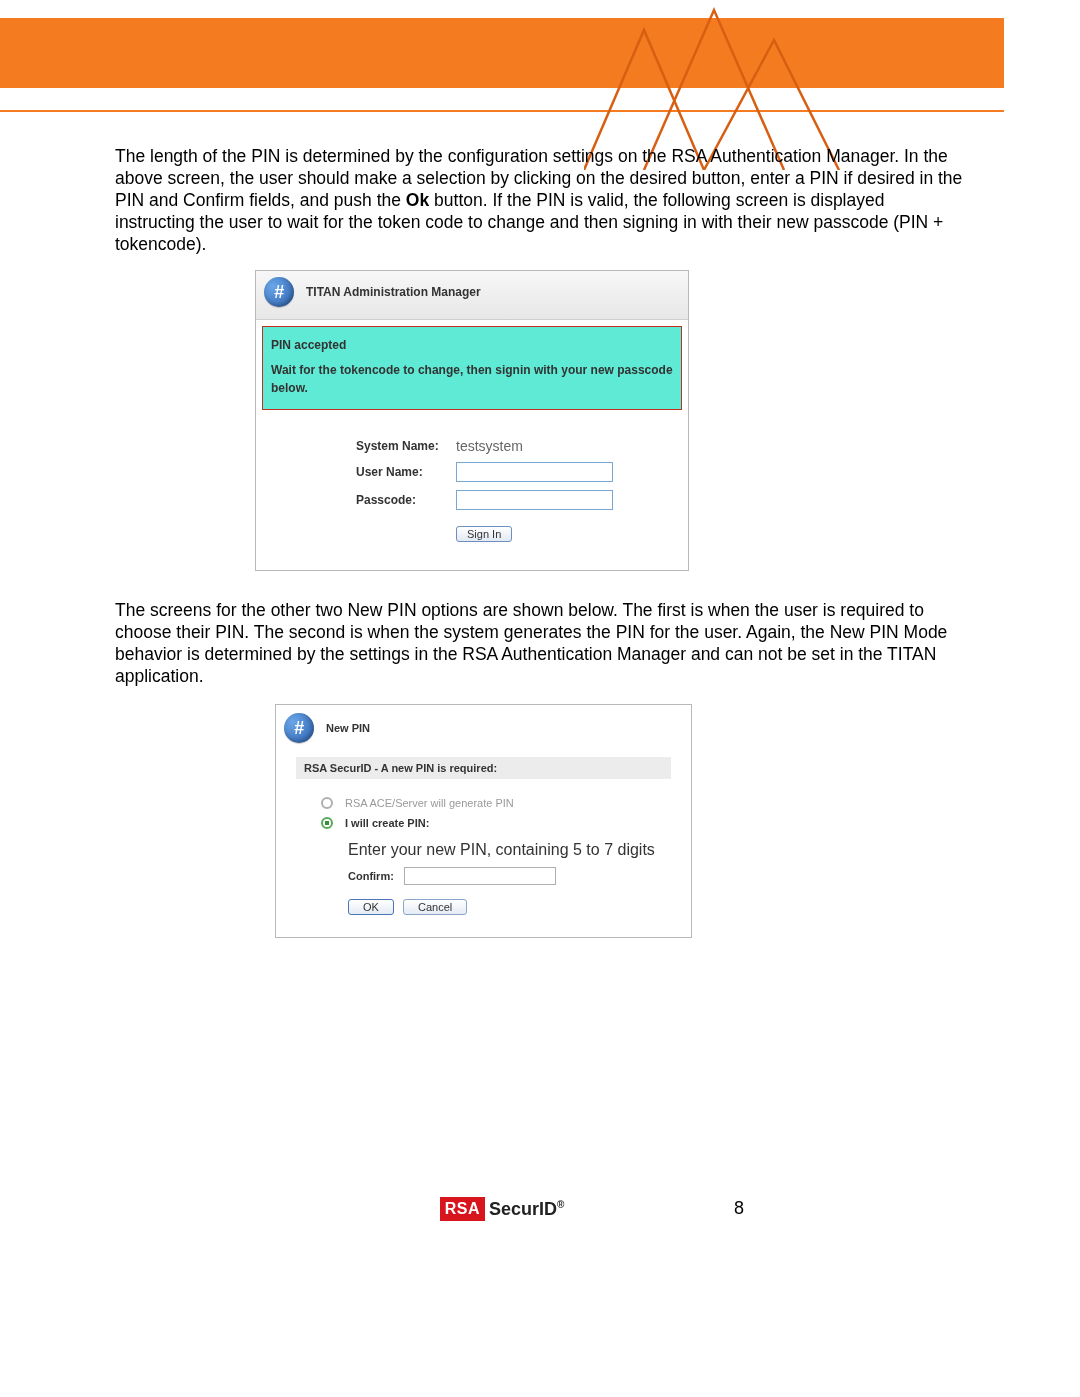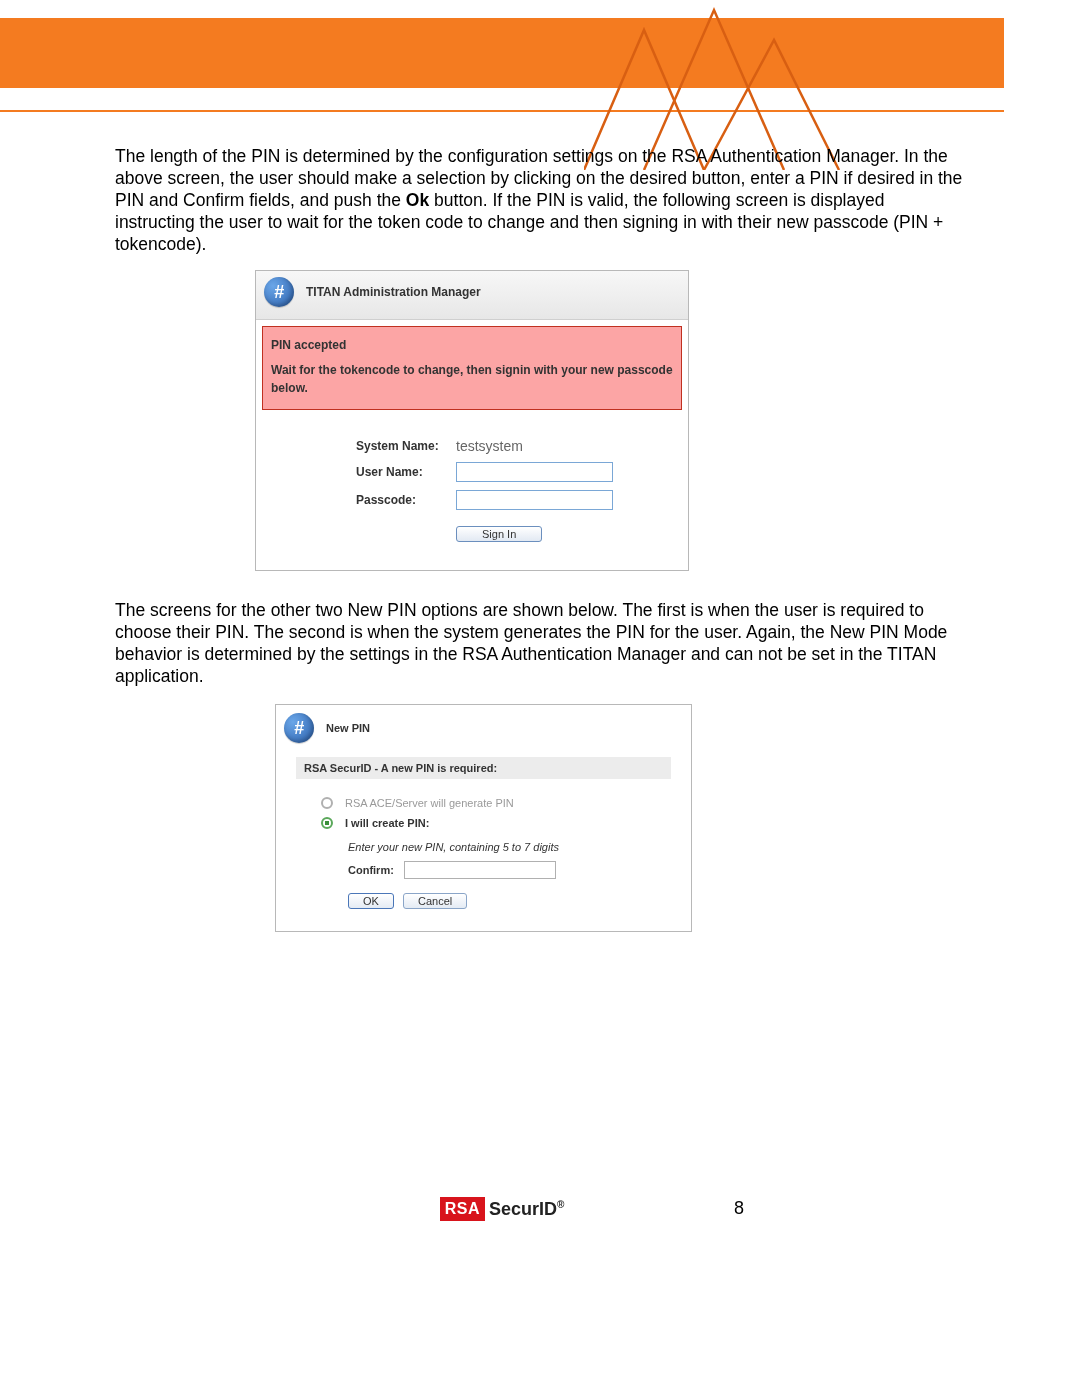--- a/index.html
+++ b/index.html
@@ -85,21 +85,21 @@
     margin-right: 12px;
     flex-shrink: 0;
   }
   .titan-title {
     font-weight: bold;
     color: #333;
   }
   .notice {
     margin: 6px;
     padding: 10px 8px 12px 8px;
-    background: #fca5a5;
+    background: #5eead4;
     border: 1px solid #c03020;
     font-weight: bold;
     font-size: 12px;
     line-height: 1.45;
   }
   .login-area {
     padding: 14px 0 28px 0;
   }
   .login-row {
     display: flex;
@@ -121,21 +121,21 @@
   }
   .text-input {
     width: 155px;
     height: 18px;
     border: 1px solid #7aa7d6;
     background: #fff;
   }
   .signin-btn {
     display: inline-block;
     margin-left: 200px;
-    padding: 1px 25px;
+    padding: 1px 10px;
     border: 1px solid #6b8fbe;
     border-radius: 3px;
     background: linear-gradient(#ffffff, #e2e9f3);
     font-family: Verdana, sans-serif;
     font-size: 11px;
     color: #333;
     cursor: pointer;
   }
 
   
@@ -179,22 +179,21 @@
     flex-shrink: 0;
     box-sizing: border-box;
   }
   .radio-off { border: 2px solid #b0b0b0; background: #fff; }
   .radio-on {
     border: 2px solid #5aa85a;
     background: radial-gradient(circle, #3a903a 0 40%, #fff 45% 100%);
   }
   .pin-instruction {
     margin: 12px 0 8px 72px;
-    font-size: 11px;
-    font-style: italic;
+    font-size: 16px;
   }
   .pin-row {
     display: flex;
     align-items: center;
     margin: 4px 0 4px 72px;
     font-weight: bold;
     font-size: 11px;
   }
   .pin-row .lbl { width: 56px; }
   .pin-input {

